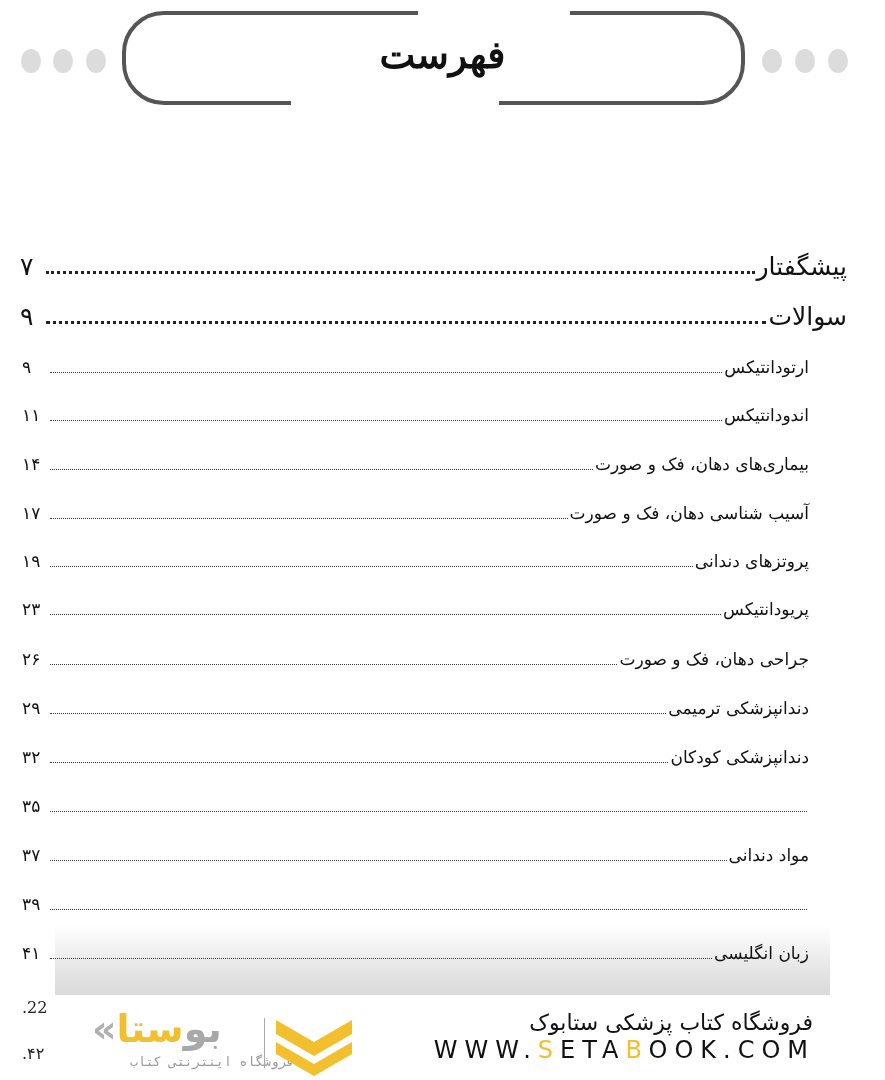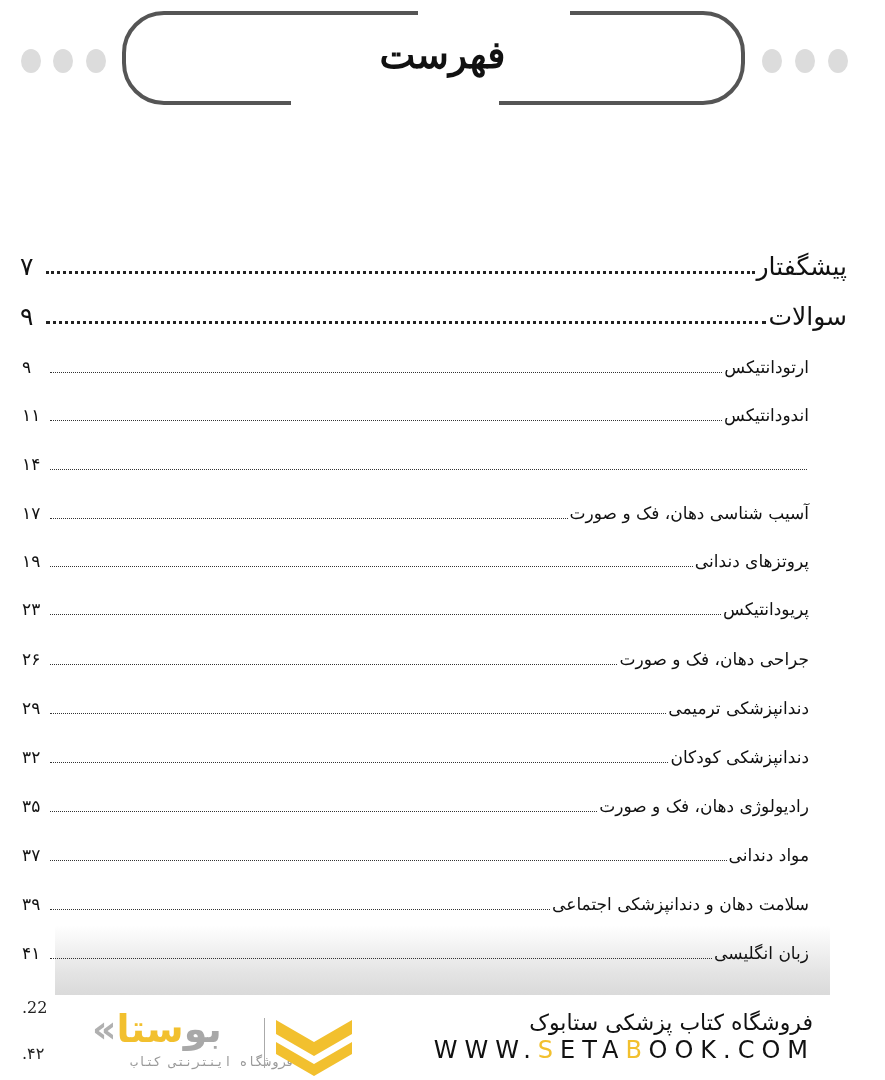--- a/index.html
+++ b/index.html
@@ -79,20 +79,21 @@
     <span class="label">ارتودانتیکس</span>
     <span class="leader"></span>
     <span class="page">۹</span>
   </div>
   <div class="row minor" style="top:405px">
     <span class="label">اندودانتیکس</span>
     <span class="leader"></span>
     <span class="page">۱۱</span>
   </div>
   <div class="row minor" style="top:454px">
+    <span class="label">بیماری‌های دهان، فک و صورت</span>
     <span class="leader"></span>
     <span class="page">۱۴</span>
   </div>
   <div class="row minor" style="top:503px">
     <span class="label">آسیب شناسی دهان، فک و صورت</span>
     <span class="leader"></span>
     <span class="page">۱۷</span>
   </div>
   <div class="row minor" style="top:551px">
     <span class="label">پروتزهای دندانی</span>
@@ -113,31 +114,29 @@
     <span class="label">دندانپزشکی ترمیمی</span>
     <span class="leader"></span>
     <span class="page">۲۹</span>
   </div>
   <div class="row minor" style="top:747px">
     <span class="label">دندانپزشکی کودکان</span>
     <span class="leader"></span>
     <span class="page">۳۲</span>
   </div>
   <div class="row minor" style="top:796px">
-    <span class="label">رادیولوژی دهان، فک و صورت</span>
     <span class="leader"></span>
     <span class="page">۳۵</span>
   </div>
   <div class="row minor" style="top:845px">
     <span class="label">مواد دندانی</span>
     <span class="leader"></span>
     <span class="page">۳۷</span>
   </div>
   <div class="row minor" style="top:894px">
-    <span class="label">سلامت دهان و دندانپزشکی اجتماعی</span>
     <span class="leader"></span>
     <span class="page">۳۹</span>
   </div>
 </div>
 
 <div class="shade"></div>
 <div class="row minor" style="top:943px">
   <span class="label">زبان انگلیسی</span>
   <span class="leader"></span>
   <span class="page">۴۱</span>

